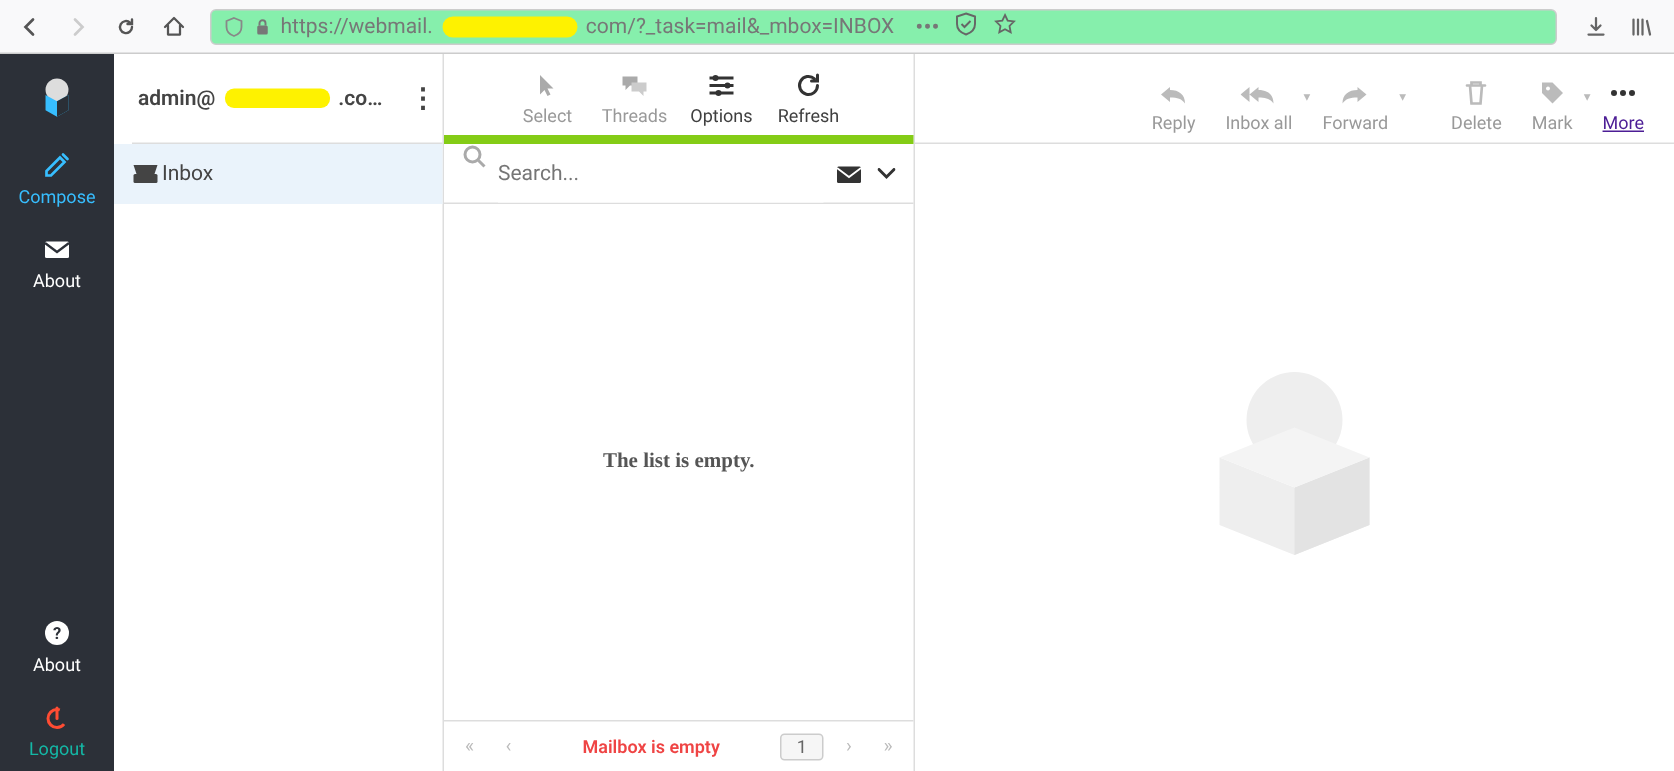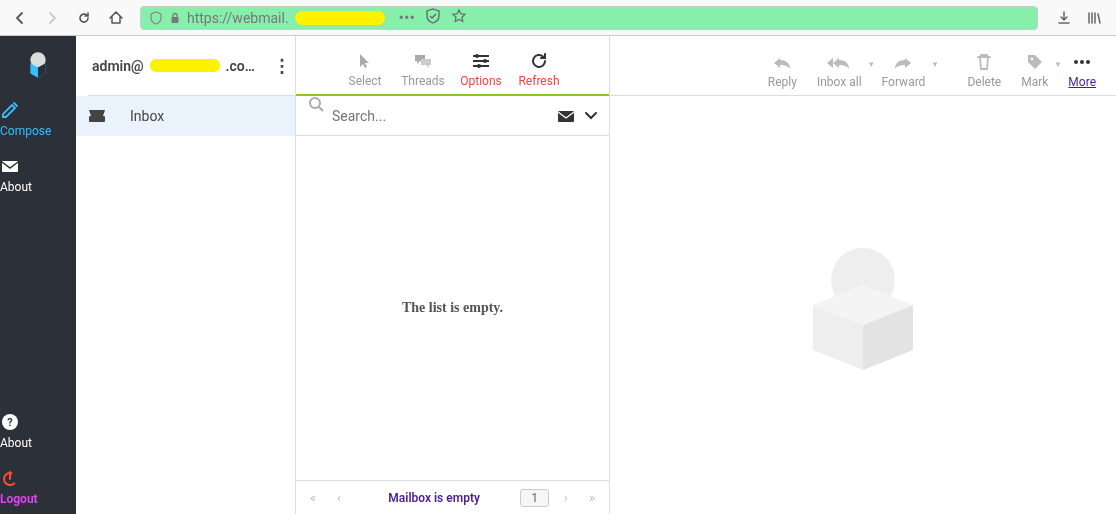--- a/index.html
+++ b/index.html
@@ -11,44 +11,44 @@
   .urlbar { flex:1; height:24px; border:1px solid #ccc; border-radius:4px; display:flex; align-items:center; padding:0 8px; gap:6px; color:#777; font-size:14px; background:#86efac; margin:0 6px;}
   .urlbar .shield, .urlbar .lock { color:#666; font-size:13px; }
   .urlbar .redact { display:inline-block; width:90px; height:14px; background:#fef200; border-radius:7px; vertical-align:middle;}
   .urlbar-right { display:flex; gap:10px; color:#777; font-size:16px; margin-left:8px;}
   .right-icons { display:flex; gap:14px; color:#777; padding:0 8px; font-size:16px;}
 
   .app { display:flex; height:478px; }
   .sidebar { width:76px; background:#2c3038; display:flex; flex-direction:column; align-items:stretch; padding-top:4px;}
   .logo { height:50px; display:flex; align-items:center; justify-content:center; }
   .logo svg { width:34px; height:34px; }
-  .side-item { display:flex; flex-direction:column; justify-content:center; padding:10px 0 8px; color:#fff; font-size:12px; cursor:pointer;}
+  .side-item { display:flex; flex-direction:column; align-items:center; justify-content:center; padding:10px 0 8px; color:#fff; font-size:12px; cursor:pointer;}
   .side-item.compose { color:#37beff; }
-  .side-item.logout { color:#d946ef;font-weight:bold; }
+  .side-item.logout { color:#14b8a6; }
   .side-item .ico { font-size:18px; margin-bottom:4px; width:20px; height:20px; display:flex; align-items:center; justify-content:center;}
   .side-spacer { flex:1; }
 
   .folder-pane { width:220px; border-right:1px solid #ddd; display:flex; flex-direction:column; background:#fff;}
   .account-bar { height:60px; border-bottom:1px solid #ddd; display:flex; align-items:center; padding:0 4px; font-size:14px; font-weight:600; color:#444; gap:6px;margin-left:12px;}
   .account-bar .redact2 { display:inline-block; width:70px; height:13px; background:#fef200; border-radius:6px; }
   .account-bar .menu-dots { margin-left:auto; color:#444; font-size:18px; line-height:0.5;}
-  .folder { height:40px; display:flex; align-items:center; padding:0 12px; gap:24px; font-size:14px; color:#444; background:#eaf3fb; cursor:pointer;}
+  .folder { height:40px; display:flex; align-items:center; padding:0 12px; gap:2px; font-size:14px; color:#444; background:#eaf3fb; cursor:pointer;}
   .folder .fico { width:18px; color:#444;}
 
   .list-pane { width:314px; border-right:1px solid #ddd; display:flex; flex-direction:column;}
-  .toolbar { height:60px; border-bottom:2px solid #84cc16; display:flex; align-items:flex-end; padding-bottom:6px;}
+  .toolbar { height:60px; border-bottom:6px solid #84cc16; display:flex; align-items:flex-end; padding-bottom:6px;}
   .tb-btn { width:58px; display:flex; flex-direction:column; align-items:center; gap:2px; font-size:12px; color:#999; cursor:pointer;}
-  .tb-btn.active { color:#ef4444; }
+  .tb-btn.active { color:#404040; }
   .tb-btn .tico { font-size:18px; height:22px; display:flex; align-items:center; justify-content:center;}
   .searchbar { height:40px; border-bottom:1px solid #ddd; display:flex; padding:0 12px; gap:8px; color:#aaa;}
   .searchbar input { border:none; outline:none; flex:1; font-size:14px; color:#555;}
   .search-right { display:flex; gap:10px; color:#555; font-size:14px; align-items:center;}
   .empty-list { flex:1; display:flex; align-items:center; justify-content:center; font-size:14px; font-weight:600; color:#555;font-family:Liberation Serif, serif;}
   .pager { height:34px; border-top:1px solid #ddd; display:flex; align-items:center; padding:0 8px; gap:8px; color:#bbb; font-size:13px;}
-  .pager .pg-label { flex:0 0 auto; margin:0 auto; color:#4c1d95; font-weight:600; font-size:12px;}
+  .pager .pg-label { flex:0 0 auto; margin:0 auto; color:#ef4444; font-weight:600; font-size:12px;}
   .pager .pg-num { border:1px solid #ccc; border-radius:3px; padding:1px 10px; font-size:12px; color:#666; background:#f6f6f6;}
   .pager .pnav { width:18px; text-align:center; cursor:default;}
 
   .preview-pane { flex:1; display:flex; flex-direction:column;}
   .toolbar2 { height:60px; border-bottom:1px solid #ddd; display:flex; align-items:flex-end; padding:0 10px 6px; justify-content:flex-end;}
   .tb2-group { display:flex; }
   .tb2-btn { display:flex; flex-direction:column; align-items:center; gap:2px; font-size:12px; color:#999; padding:0 10px; position:relative; cursor:pointer;}
   .tb2-btn.dark { color:#4c1d95;text-decoration:underline; }
   .tb2-btn .tico { font-size:18px; height:22px; display:flex; align-items:center; justify-content:center;}
   .tb2-btn .caret { position:absolute; right:-2px; top:8px; font-size:9px; color:#bbb;}
@@ -88,20 +88,21 @@
         </svg>
     </span>
     <span class="lock">
       <svg width="12" height="12" viewBox="0 0 12 12">
           <rect x="2.5" y="5" width="7" height="6" rx="1" fill="#777"></rect>
           <path d="M4 5V3.5a2 2 0 0 1 4 0V5" stroke="#777" stroke-width="1.3" fill="none"></path>
         </svg>
     </span>
     <span>https://webmail.</span>
       <span class="redact"></span>
+      <span>com/?_task=mail&amp;_mbox=INBOX</span>
     <div class="urlbar-right">
       <span>•••</span>
       <span>
           <svg width="16" height="16" viewBox="0 0 16 16">
             <path d="M8 1 L14 3v5c0 4-3 6-6 7-3-1-6-3-6-7V3z" stroke="#666" stroke-width="1.3" fill="none"></path>
             <path d="M5 8l2 2 4-4" stroke="#666" stroke-width="1.3" fill="none"></path>
           </svg>
         </span>
       <span>
           <svg width="16" height="16" viewBox="0 0 16 16">

